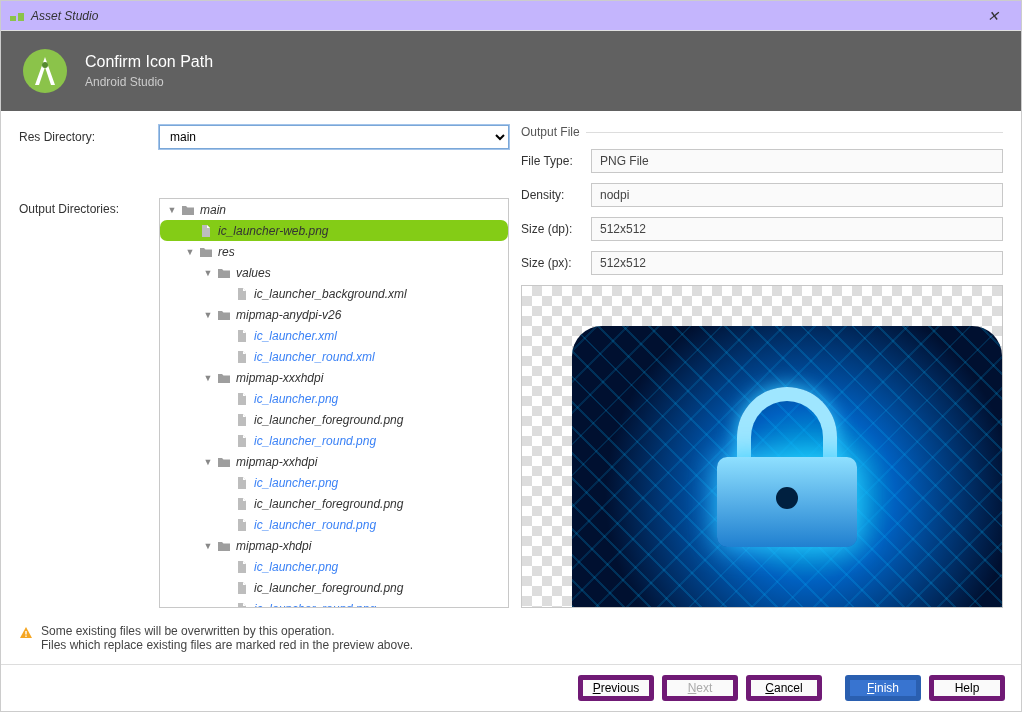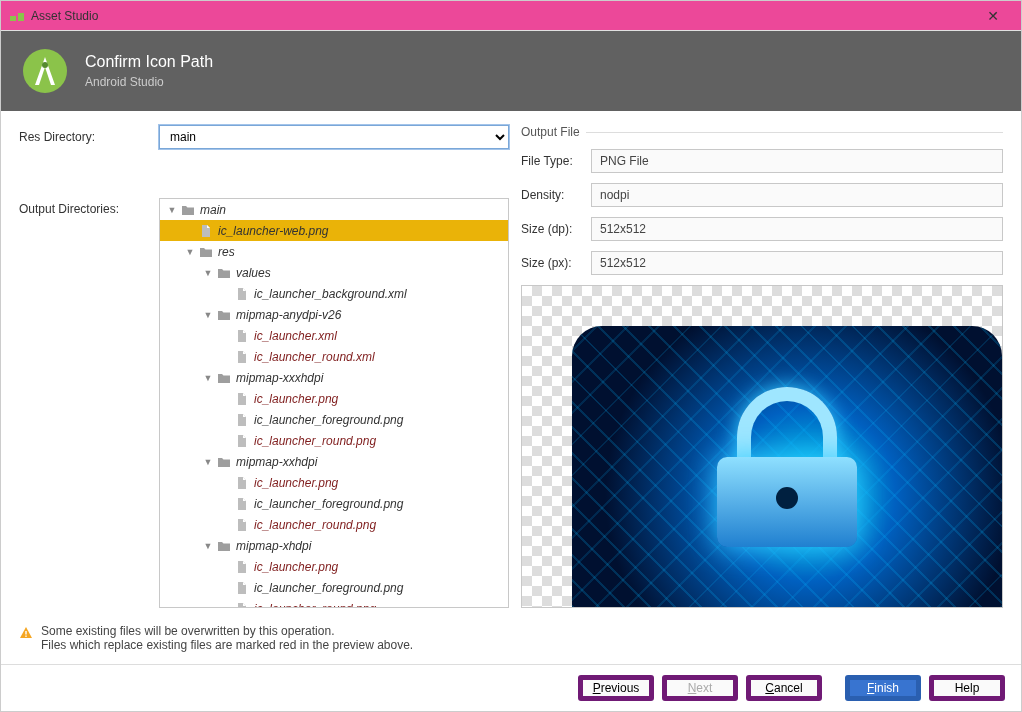--- a/index.html
+++ b/index.html
@@ -1,41 +1,41 @@
 <!DOCTYPE html>
 <html><head>
 <meta charset="utf-8">
 <style>
 * { box-sizing: border-box; margin: 0; padding: 0; }
 body { font-family: "Microsoft YaHei", "Segoe UI", sans-serif; font-size: 12px; color: #333; background: #fff; width: 1022px; height: 712px; overflow: hidden; border: 1px solid #ccc; display: flex; flex-direction: column; }
-.titlebar { height: 30px; background: #ec4899; display: flex; align-items: center; padding: 0 8px; border-bottom: 1px solid #e0e0e0; }
+.titlebar { height: 30px; background: #c4b5fd; display: flex; align-items: center; padding: 0 8px; border-bottom: 1px solid #e0e0e0; font-style: italic; }
 .titlebar .app-icon { width: 16px; height: 12px; margin-right: 6px; }
 .titlebar .title { flex: 1; font-size: 12px; }
 .titlebar .close { width: 40px; text-align: center; font-size: 14px; cursor: pointer; }
 .header { background: #616161; color: #fff; padding: 16px 20px; display: flex; align-items: center; gap: 16px; }
 .header .logo { width: 48px; height: 48px; }
 .header .htext .h1 { font-size: 16px; font-weight: 300; }
 .header .htext .h2 { font-size: 12px; color: #ccc; margin-top: 4px; }
 .content { flex: 1; padding: 14px 18px 8px 18px; display: flex; gap: 12px; overflow: hidden; }
 .leftcol { width: 490px; display: flex; flex-direction: column; gap: 39px; }
 .row { display: flex; align-items: center; margin-bottom: 10px; }
 .row .lbl { width: 140px; font-size: 12px; }
 .row select { flex: 1; height: 24px; border: 1px solid #7aa7d8; background: #fff; font-size: 12px; padding: 0 6px; outline: 1px solid #a3c4ea; }
 .treelabel { width: 140px; font-size: 12px; align-self: flex-start; padding-top: 4px; }
 .treewrap { display: flex; flex: 1; overflow: hidden; }
 .tree { flex: 1; border: 1px solid #c8c8c8; background: #fff; overflow-y: auto; font-size: 12px; }
 .tree::-webkit-scrollbar { width: 14px; }
 .tree::-webkit-scrollbar-track { background: #f0f0f0; }
 .tree::-webkit-scrollbar-thumb { background: #c0c0c0; }
 .tnode { display: flex; align-items: center; height: 21px; padding-left: 4px; cursor: pointer; }
-.tnode.selected { background: #eab308; }
+.tnode.selected { background: #84cc16; border-radius: 7px; }
 .tnode .arrow { width: 12px; font-size: 9px; color: #888; text-align: center; }
 .tnode .icon { width: 16px; height: 14px; margin: 0 4px 0 2px; display: inline-flex; align-items: center; justify-content: center; }
 .tnode .name { font-style: italic; }
-.tnode .name.red { color: #7f1d1d; }
+.tnode .name.red { color: #3b82f6; }
 .rightcol { flex: 1; display: flex; flex-direction: column; }
 .section-label { font-size: 12px; color: #555; display: flex; align-items: center; gap: 6px; margin-bottom: 10px; }
 .section-label .line { flex: 1; height: 1px; background: #ddd; }
 .prop-row { display: flex; align-items: center; margin-bottom: 10px; }
 .prop-row .plbl { width: 70px; font-size: 12px; }
 .prop-row .pval { flex: 1; height: 24px; border: 1px solid #c8c8c8; background: #fafafa; padding: 4px 8px; font-size: 12px; color: #444; }
 .preview { flex: 1; border: 1px solid #c8c8c8; position: relative; overflow: hidden;
   background-image:
     linear-gradient(45deg, #ddd 25%, transparent 25%),
     linear-gradient(-45deg, #ddd 25%, transparent 25%),

